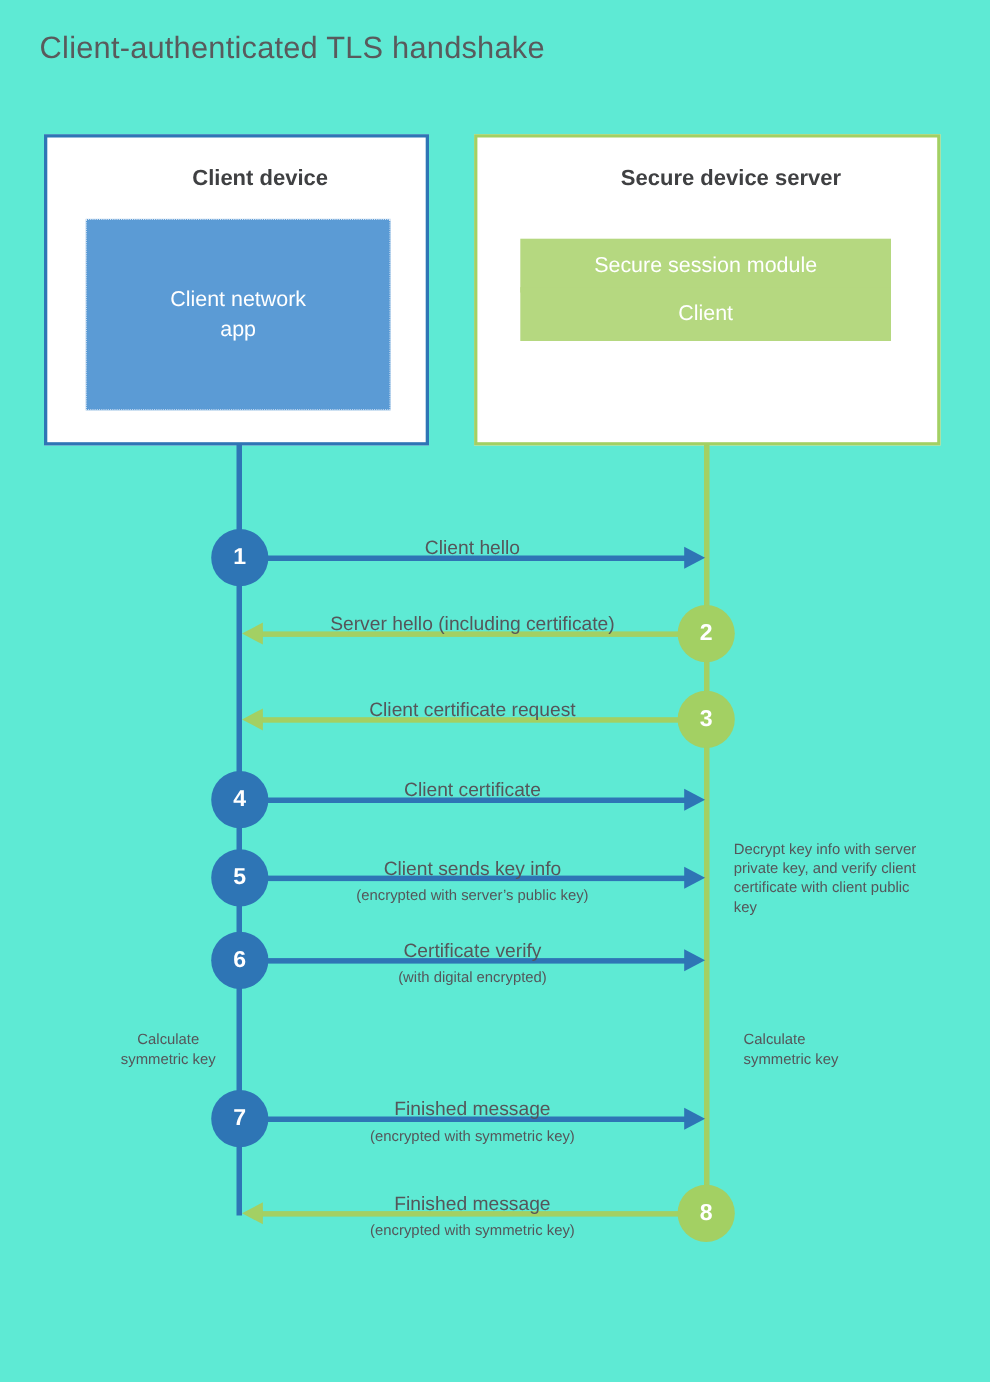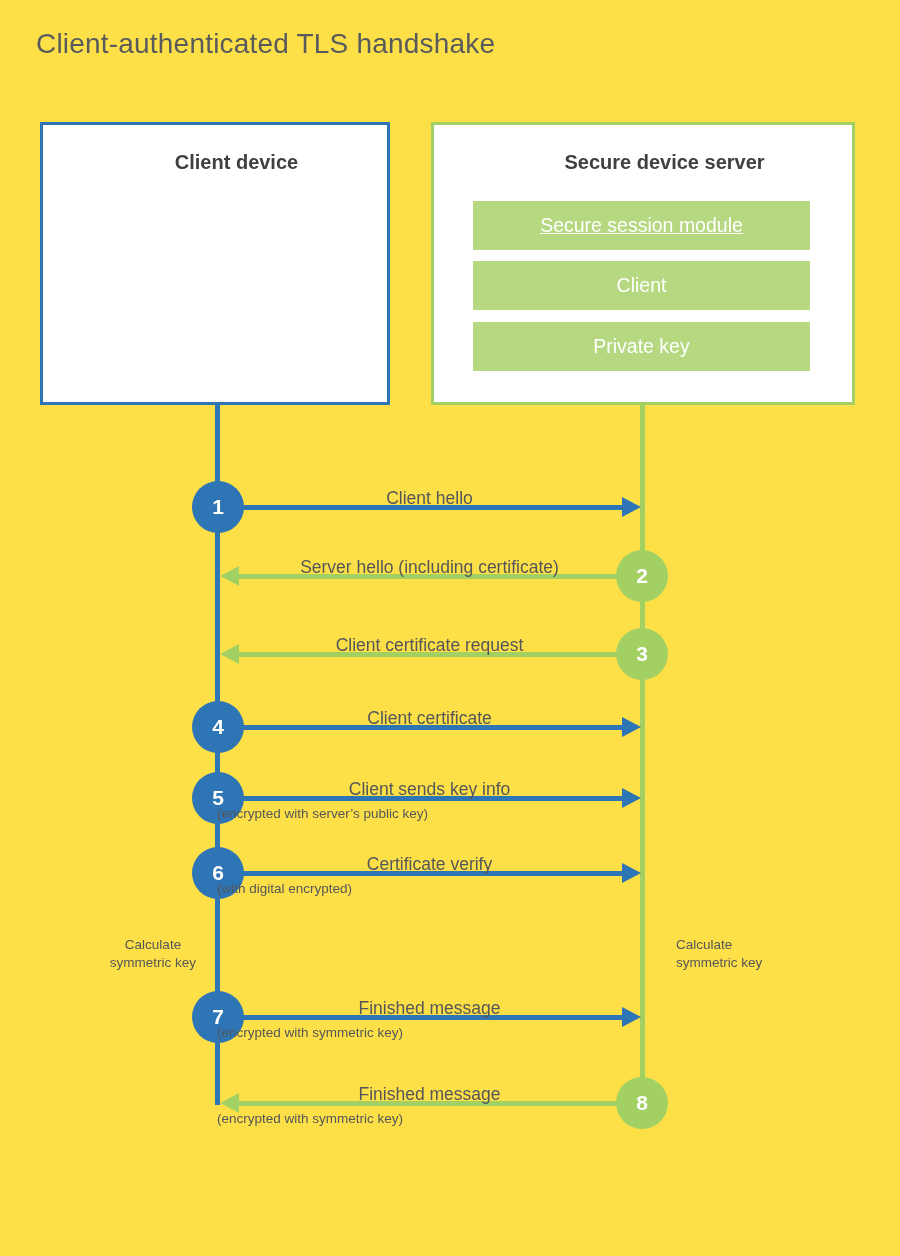--- a/index.html
+++ b/index.html
@@ -1,17 +1,17 @@
 <!DOCTYPE html>
 <html><head>
 <meta charset="utf-8">
 <style>
   html,body{margin:0;padding:0;background:#ffffff;}
   body{font-family:"Liberation Sans", sans-serif;}
-  #canvas{position:relative;width:900px;height:1256px;background:#fde047;overflow:hidden;}
+  #canvas{position:relative;width:900px;height:1256px;background:#5eead4;overflow:hidden;}
 
   .diagram-title{
     position:absolute;left:36px;top:28px;
     font-size:28px;font-weight:300;letter-spacing:0.2px;
     color:#595a5c;
   }
 
   
   .actor-box{position:absolute;top:122px;height:283px;box-sizing:border-box;background:#fff;}
   .client-box{left:40px;width:350px;border:3px solid #2e75b5;}
@@ -27,21 +27,21 @@
   }
   .app-box span{
     display:block;width:160px;text-align:center;
     color:#ffffff;font-size:19.5px;line-height:27px;
   }
   .module-bar{
     position:absolute;left:39px;width:337px;height:49px;
     background:#b5d880;color:#ffffff;font-size:19.5px;
     display:flex;align-items:center;justify-content:center;
   }
-  .bar-1{top:76px;text-decoration:underline;} .bar-2{top:136px;} .bar-3{top:197px;}
+  .bar-1{top:92px;} .bar-2{top:136px;} .bar-3{top:197px;}
 
   
   .lifeline{position:absolute;width:5px;}
   .lifeline-client{left:215px;top:404px;height:701px;background:#2e75b5;}
   .lifeline-server{left:640px;top:404px;height:702px;background:#a3d063;}
 
   
   .step{position:absolute;left:0;width:900px;height:0;}
   .row-1{top:507px;} .row-2{top:576px;} .row-3{top:654px;} .row-4{top:727px;}
   .row-5{top:798px;} .row-6{top:873px;} .row-7{top:1017px;} .row-8{top:1103px;}
@@ -61,46 +61,48 @@
   .head{position:absolute;top:-10px;width:0;height:0;
     border-top:10px solid transparent;border-bottom:10px solid transparent;}
   .dir-right .head{left:622px;border-left:19px solid #2e75b5;}
   .dir-left  .head{left:220px;border-right:19px solid #a3d063;}
 
   .msg{
     position:absolute;left:217px;width:425px;top:-33px;text-align:center;
     font-size:17.5px;line-height:24px;color:#55565a;margin-top:12px;
   }
   .sub{
-    position:absolute;left:217px;width:425px;top:8px;
+    position:absolute;left:217px;width:425px;top:8px;text-align:center;
     font-size:13.5px;color:#55565a;
   }
 
   
   .note{position:absolute;font-size:13.5px;line-height:17.5px;color:#55565a;}
   .note-calc-left{left:103px;top:936px;width:100px;text-align:center;}
   .note-calc-right{left:676px;top:936px;width:100px;text-align:left;}
   .note-decrypt{left:667px;top:763px;width:168px;text-align:left;}
 </style>
 </head>
 <body>
 
 <div id="canvas">
 
   <div class="diagram-title">Client-authenticated TLS handshake</div>
 
   <div class="actor-box client-box">
     <div class="box-title">Client device</div>
+    <div class="app-box">
+      <span>Client network app</span>
+    </div>
   </div>
 
   <div class="actor-box server-box">
     <div class="box-title">Secure device server</div>
     <div class="module-bar bar-1">Secure session module</div>
     <div class="module-bar bar-2">Client</div>
-    <div class="module-bar bar-3">Private key</div>
   </div>
 
   <div class="lifeline lifeline-client"></div>
   <div class="lifeline lifeline-server"></div>
 
   <div class="step row-1 blue dir-right">
     <div class="shaft"></div>
     <div class="head"></div>
     <div class="circle">1</div>
     <div class="msg">Client hello</div>
@@ -154,14 +156,15 @@
   <div class="step row-8 green dir-left">
     <div class="shaft"></div>
     <div class="head"></div>
     <div class="circle">8</div>
     <div class="msg">Finished message</div>
     <div class="sub">(encrypted with symmetric key)</div>
   </div>
 
   <div class="note note-calc-left">Calculate symmetric key</div>
   <div class="note note-calc-right">Calculate symmetric key</div>
+  <div class="note note-decrypt">Decrypt key info with server private key, and verify client certificate with client public key</div>
 
 </div>
 
 </body></html>

